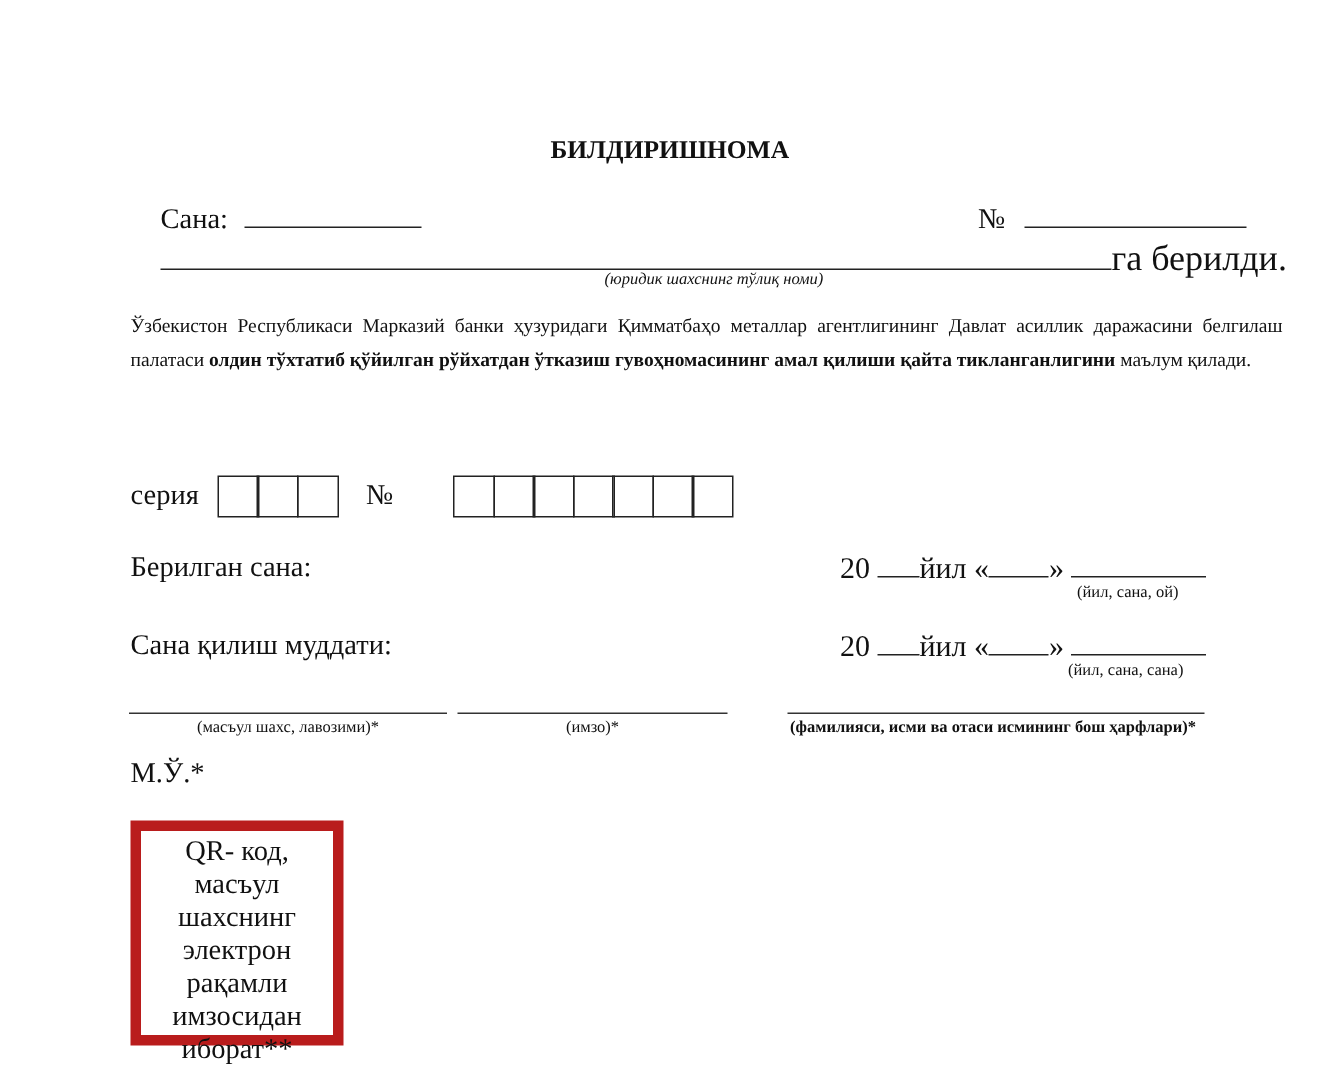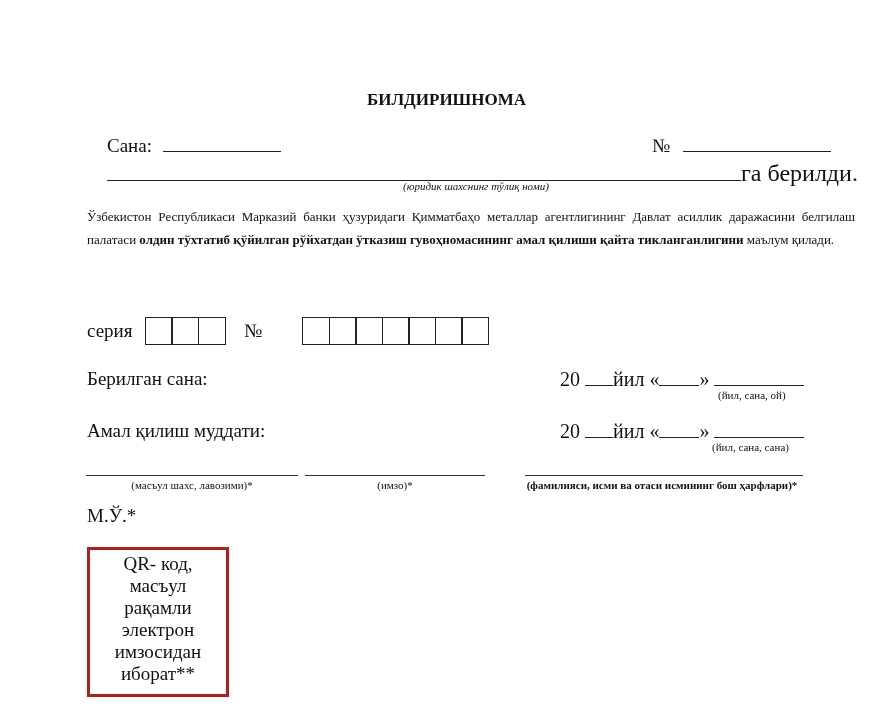--- a/index.html
+++ b/index.html
@@ -17,21 +17,21 @@
   .body-text { top: 205px; left: 87px; width: 768px; font-size: 13px; line-height: 23px; text-align: justify; }
   .body-text b { font-weight: bold; }
   .seria-row { top: 317px; left: 87px; font-size: 19px; display: flex; align-items: center; justify-content: flex-end; }
   .boxes { display: inline-flex; }
   .box { width: 26px; height: 26px; border: 1.5px solid #222; margin-right: -1.5px; }
   .label-left { left: 87px; font-size: 19px; }
   .date-right { left: 560px; font-size: 20px; }
   .tiny { font-size: 11px; }
   .sig-line { border-top: 1px solid #333; height: 0; }
   .mu { top: 505px; left: 87px; font-size: 19px; }
-  .qr-box { top: 547px; left: 87px; width: 142px; height: 150px; border: 3px solid #b91c1c;
+  .qr-box { top: 547px; left: 87px; width: 142px; height: 150px; border: 7px solid #b91c1c;
             text-align: center; font-size: 19px; line-height: 22px; padding-top: 3px; box-sizing: border-box; }
 </style>
 </head>
 <body>
 
 <div class="abs header-note">
 </div>
 
 <div class="abs title">БИЛДИРИШНОМА</div>
 
@@ -73,21 +73,21 @@
 </div>
 
 <div class="abs label-left" style="top:368px;">Берилган сана:</div>
 <div class="abs date-right" style="top:368px;">
   <span>20</span>
   <span class="blank" style="width:28px;"></span><span>йил «</span><span class="blank" style="width:40px;"></span><span>»</span>
   <span class="blank" style="width:90px;"></span>
 </div>
 <div class="abs tiny" style="top:389px; left:718px;">(йил, сана, ой)</div>
 
-<div class="abs label-left" style="top:420px;">Амал қилиш муддати:</div>
+<div class="abs label-left" style="top:420px;">Сана қилиш муддати:</div>
 <div class="abs date-right" style="top:420px;">
   <span>20</span>
   <span class="blank" style="width:28px;"></span><span>йил «</span><span class="blank" style="width:40px;"></span><span>»</span>
   <span class="blank" style="width:90px;"></span>
 </div>
 <div class="abs tiny" style="top:441px; left:712px;">(йил, сана, сана)</div>
 
 <div class="abs sig-line" style="top:475px; left:86px; width:212px;"></div>
 <div class="abs tiny" style="top:479px; left:86px; width:212px; text-align:center;">(масъул шахс, лавозими)*</div>
 
@@ -95,17 +95,18 @@
 <div class="abs tiny" style="top:479px; left:305px; width:180px; text-align:center;">(имзо)*</div>
 
 <div class="abs sig-line" style="top:475px; left:525px; width:278px;"></div>
 <div class="abs tiny" style="top:479px; left:512px; width:300px; text-align:center;font-weight:bold;">(фамилияси, исми ва отаси исмининг бош ҳарфлари)*</div>
 
 <div class="abs mu">М.Ў.*</div>
 
 <div class="abs qr-box">
   <div>QR- код,</div>
   <div>масъул</div>
+  <div>шахснинг</div>
+  <div>электрон</div>
   <div>рақамли</div>
-  <div>электрон</div>
   <div>имзосидан</div>
   <div>иборат**</div>
 </div>
 
 </body></html>

